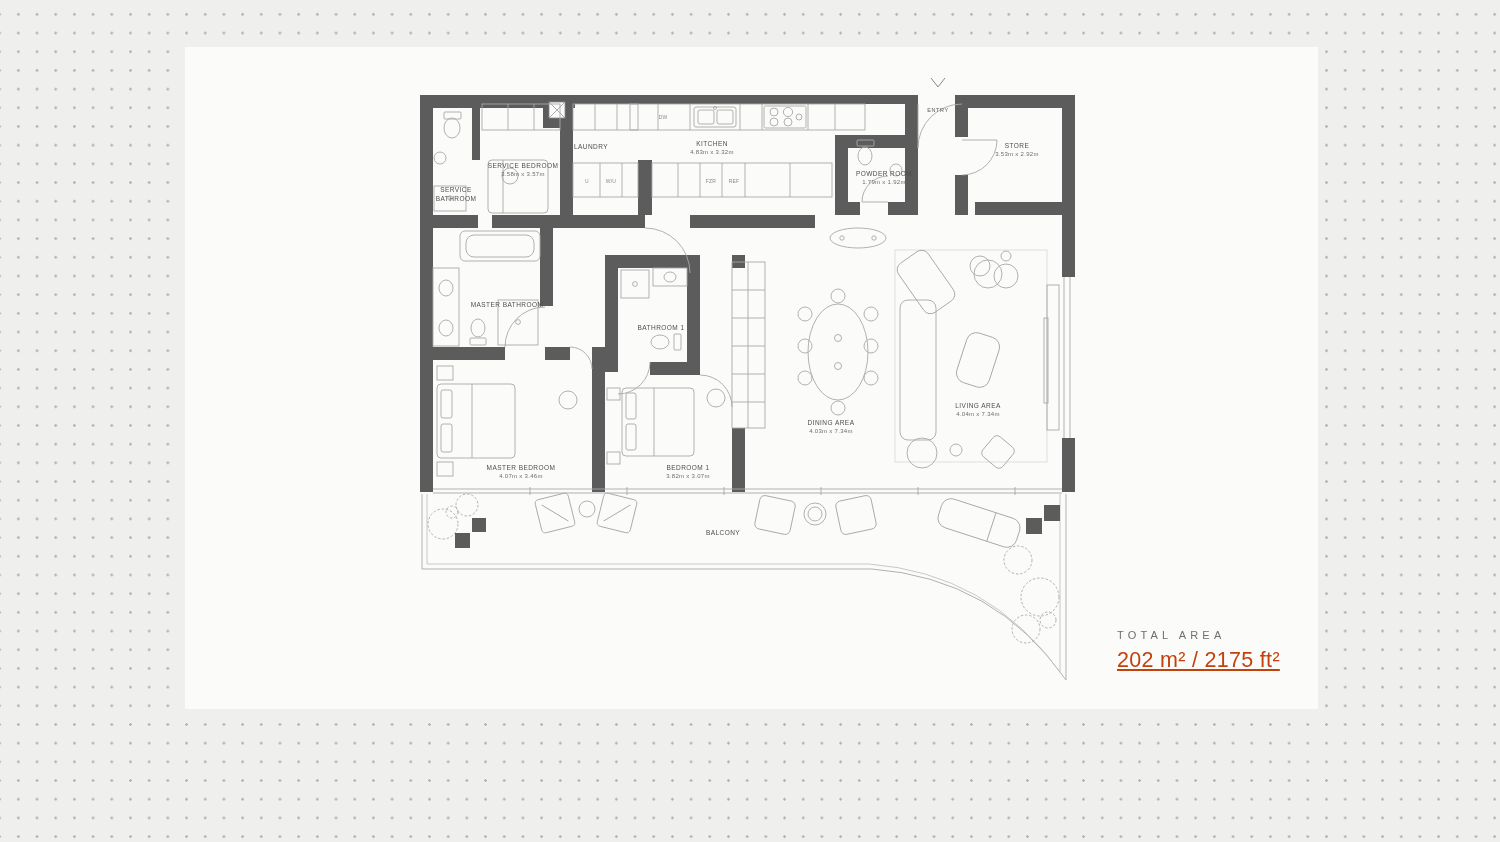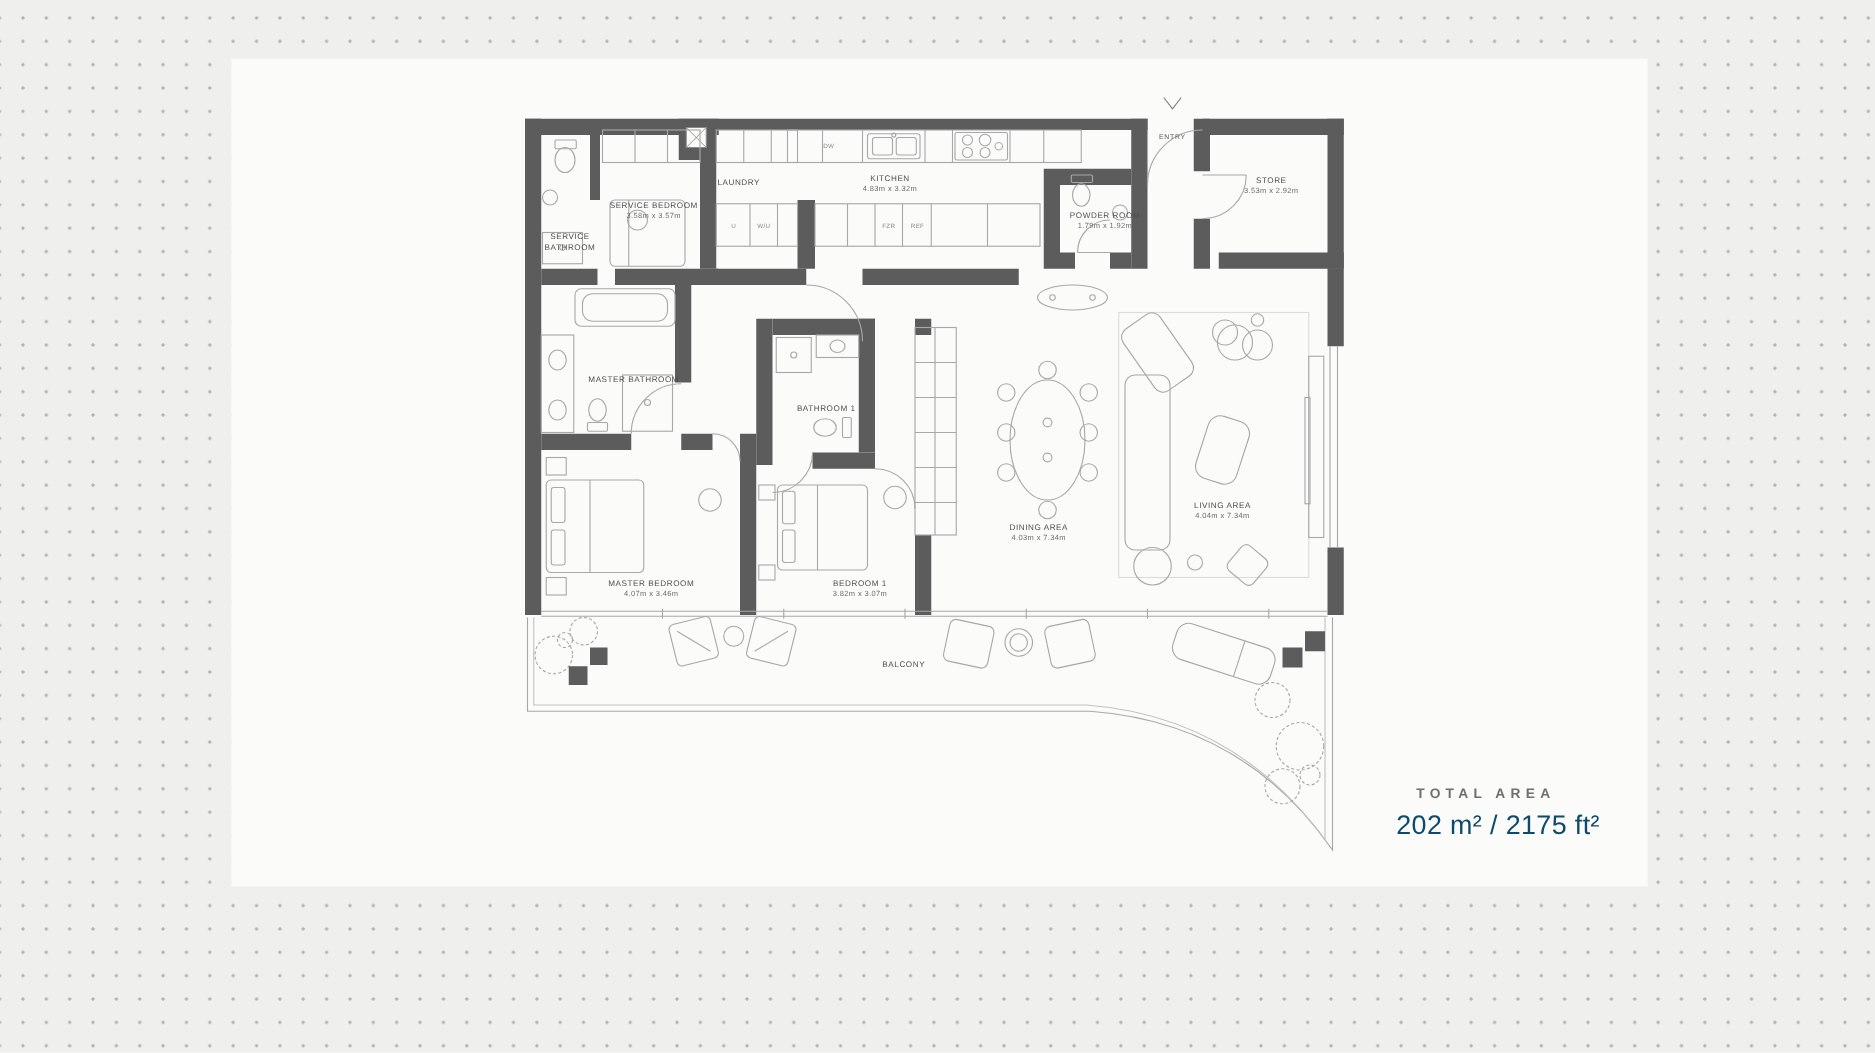--- a/index.html
+++ b/index.html
@@ -22,22 +22,22 @@
   }
   .rname{font-size:6.5px;letter-spacing:.45px;line-height:1.35;font-weight:400;}
   .rdims{font-size:6px;letter-spacing:.3px;color:#6d6d6d;line-height:1.3;}
   .wrap .rname{white-space:normal;width:50px;}
   .entry-lbl{font-size:5.5px;letter-spacing:.6px;color:#5a5a5a;}
   .appl{
     position:absolute;transform:translate(-50%,-50%);font-size:5px;
     letter-spacing:.2px;color:#8b8b8b;white-space:nowrap;pointer-events:none;
   }
   .total{position:absolute;left:1117px;top:629px;}
-  .total-label{font-size:11px;letter-spacing:4.2px;color:#6f6f6f;font-weight:700;margin-left:16px;}
-  .total-value{font-size:21.5px;color:#0c4a6e;margin-top:7px;letter-spacing:.3px;}
+  .total-label{font-size:11px;letter-spacing:4.2px;color:#6f6f6f;font-weight:400;}
+  .total-value{font-size:21.5px;color:#c2410c;margin-top:7px;letter-spacing:.3px;text-decoration:underline;}
 </style>
 </head>
 <body>
 
 <div class="panel"></div>
 
 <svg class="plan" width="1500" height="842" viewBox="0 0 1500 842">
 
   <g fill="#5c5c5c" stroke="none">
 

